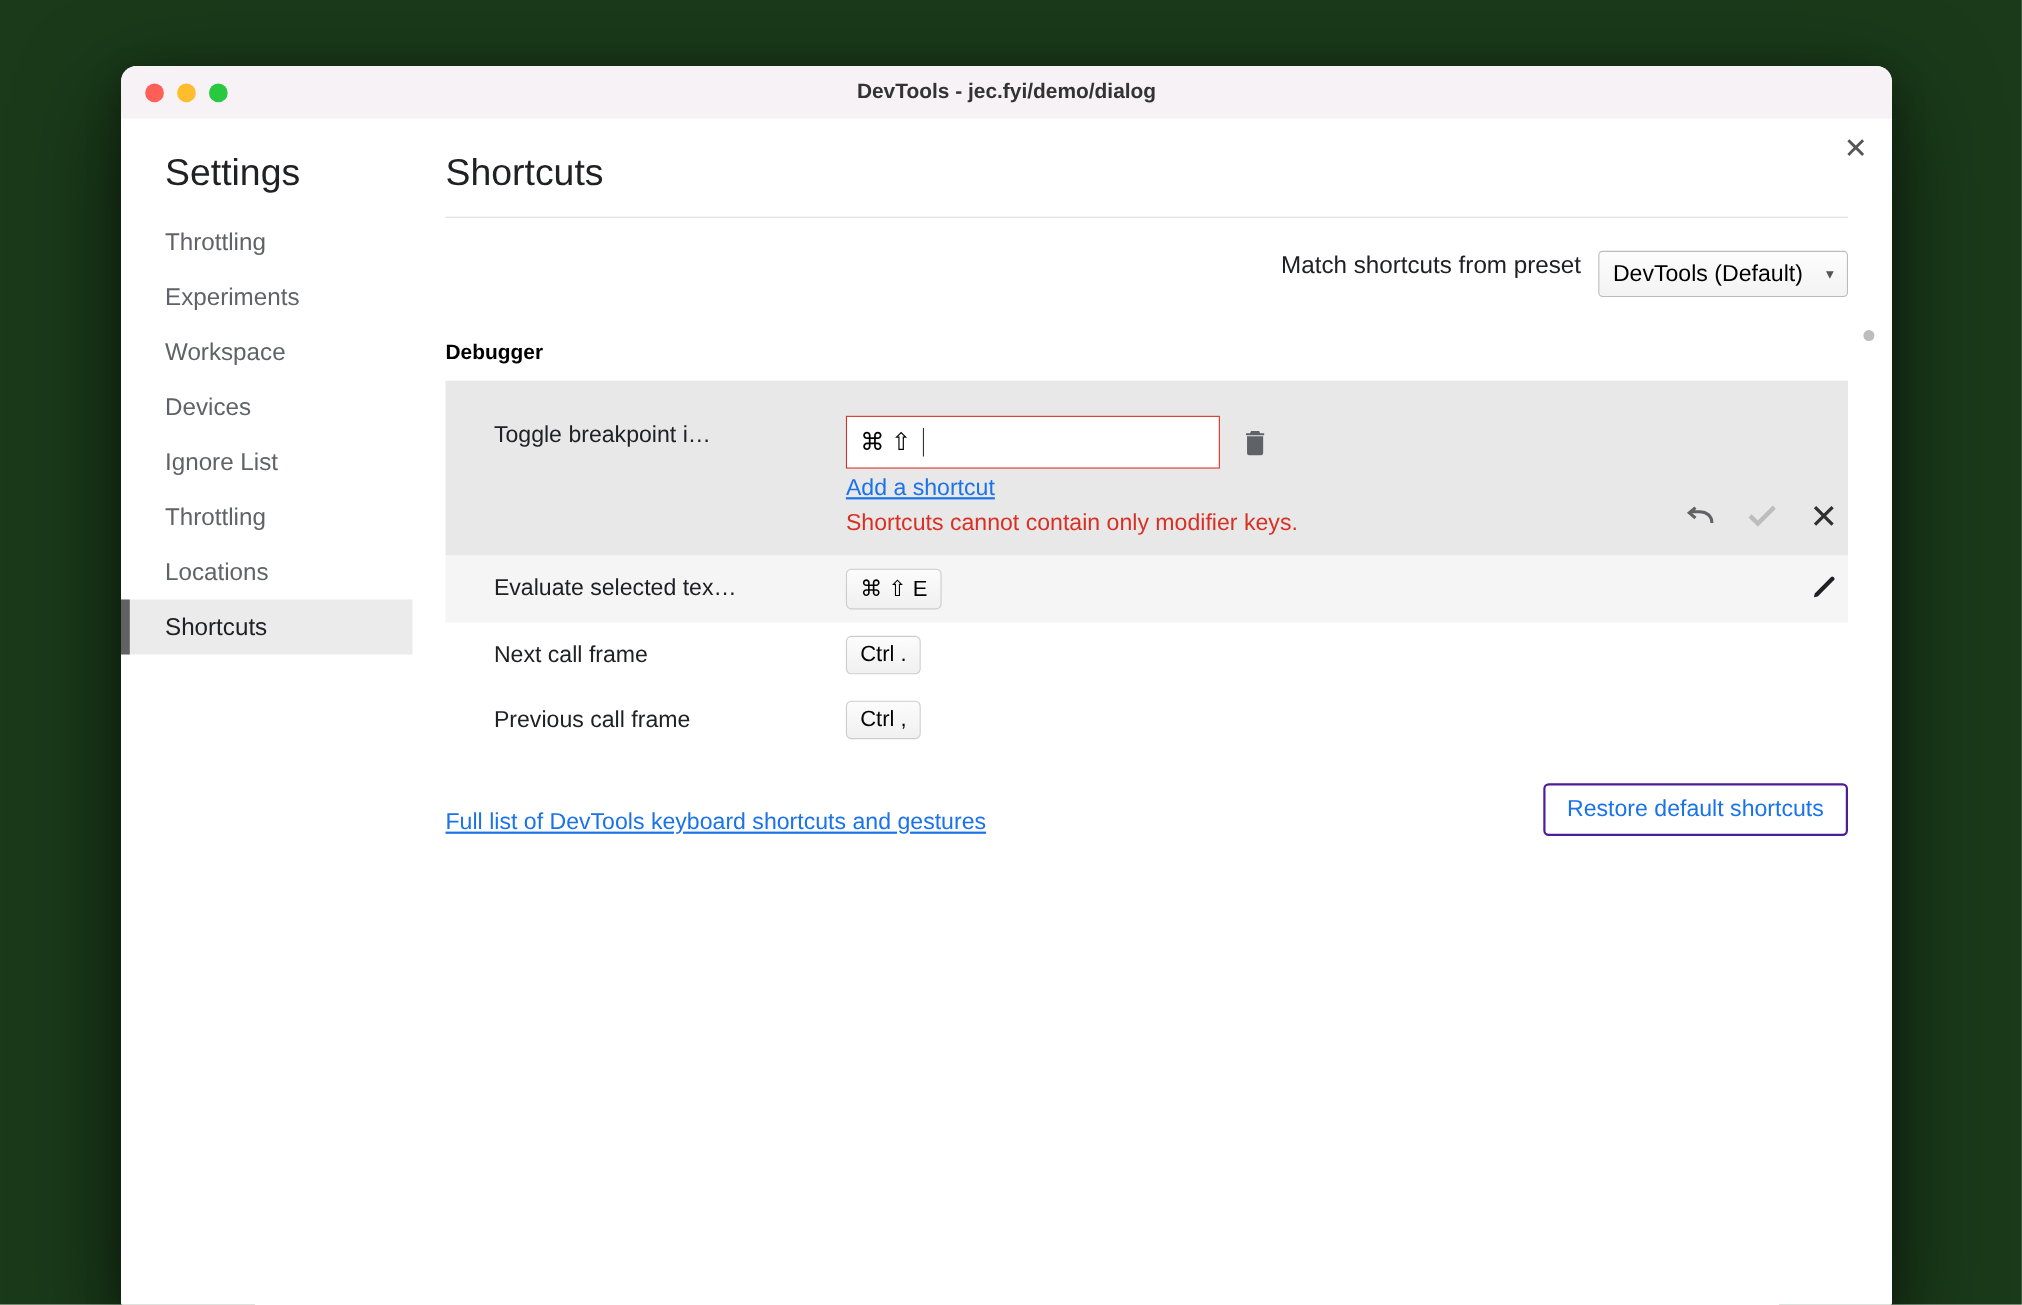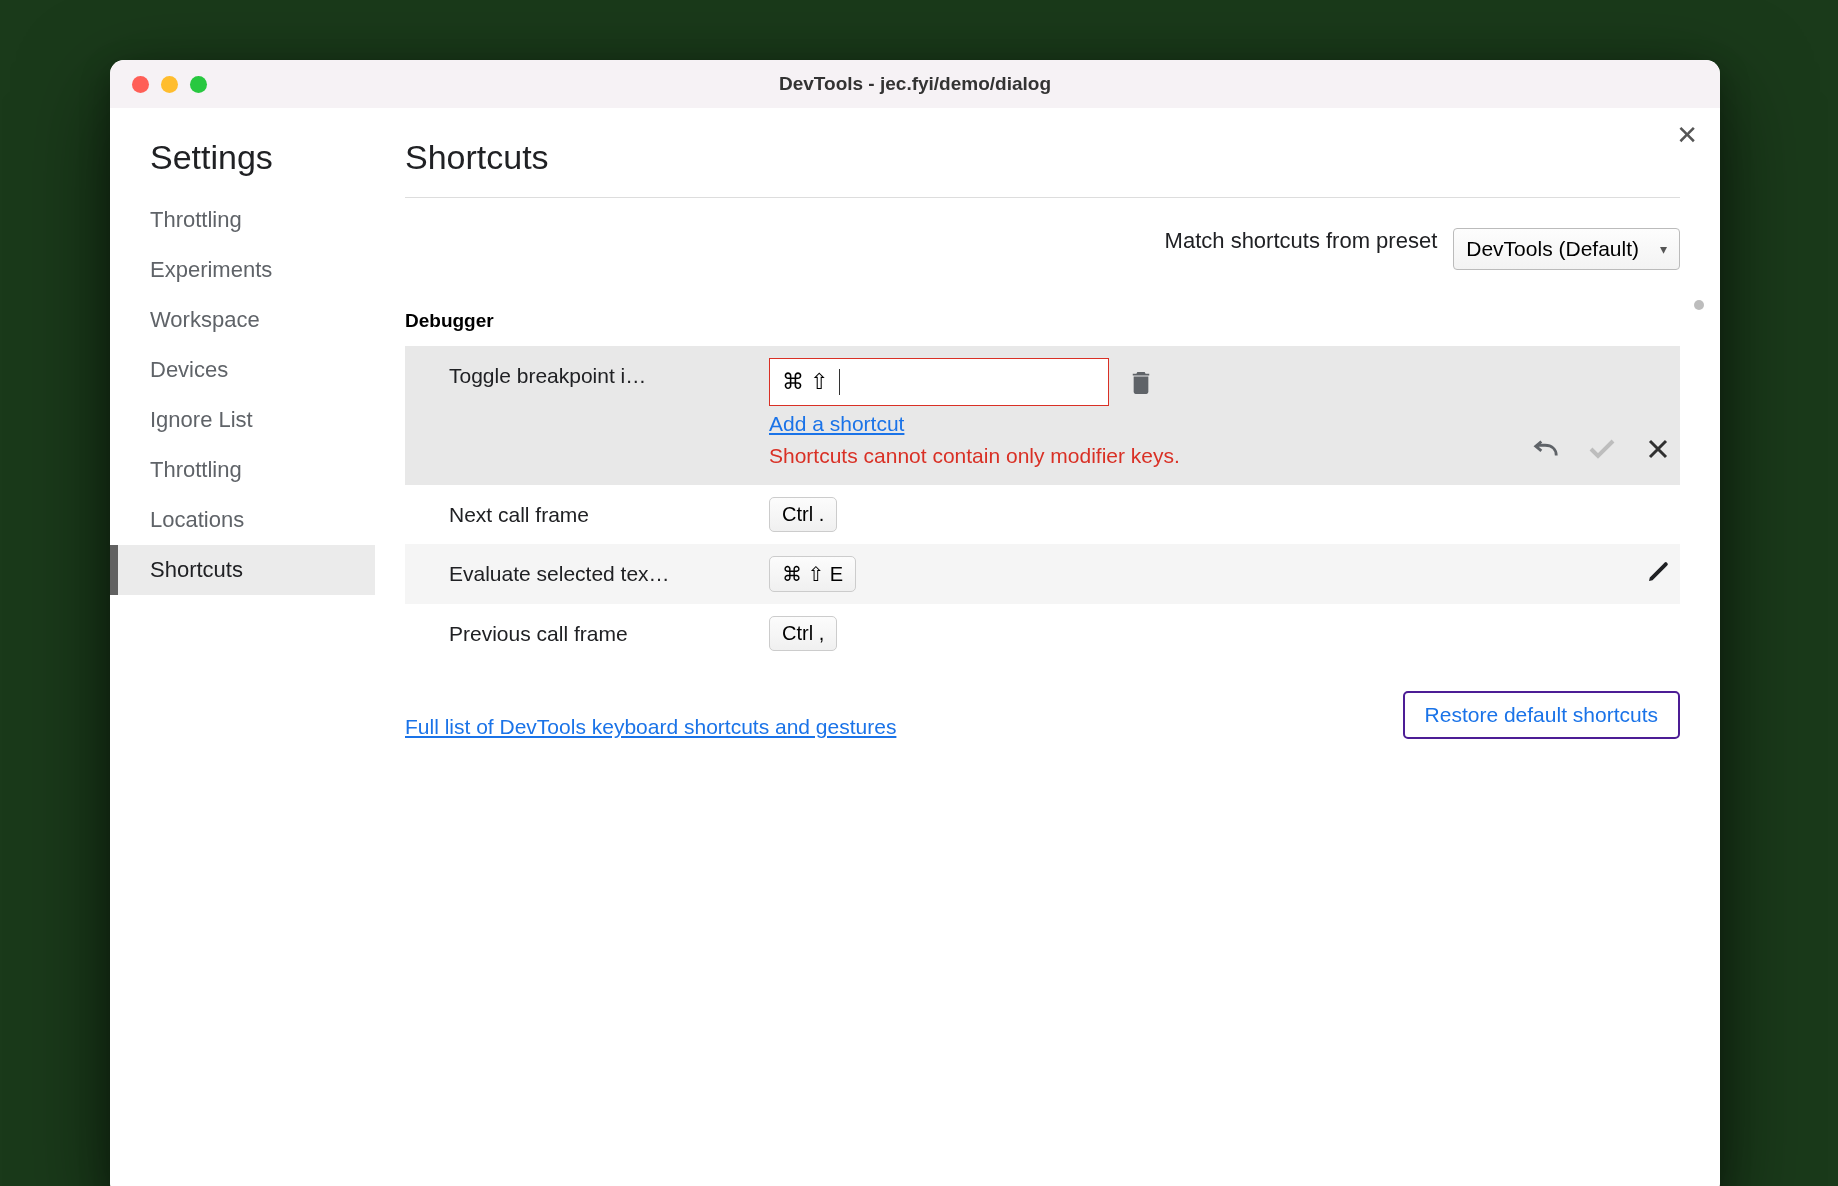--- a/index.html
+++ b/index.html
@@ -150,21 +150,21 @@
   .row {
     display: flex;
     align-items: flex-start;
     padding: 12px 0 12px 44px;
     font-size: 21px;
     min-height: 54px;
   }
   .row.editing {
     background: #e8e8e8;
     align-items: flex-start;
-    padding-top: 12px;
+    padding-top: 32px;
     padding-bottom: 16px;
   }
   .row.alt {
     background: #f5f5f5;
   }
   .row-label {
     width: 320px;
     color: #202124;
     white-space: nowrap;
     overflow: hidden;
@@ -333,46 +333,46 @@
                 </svg>
             </div>
             <div class="icon-btn">
               <svg class="x-svg" width="22" height="22" viewBox="0 0 22 22" fill="none" stroke="#303030" stroke-width="3">
                   <path d="M3 3l16 16M19 3L3 19"></path>
                 </svg>
             </div>
           </div>
         </div>
 
+        <div class="row alt">
+          <div class="row-label">Evaluate selected tex…</div>
+          <div class="row-mid">
+            <div class="row-mid-line">
+              <span class="kbd-chip">⌘ ⇧ E</span>
+            </div>
+          </div>
+          <div class="row-actions">
+            <div class="icon-btn">
+              <svg class="pencil-svg" width="24" height="24" viewBox="0 0 24 24" fill="#202124">
+                  <path d="M3 21l3.5-.8L20 6.7 17.3 4 3.8 17.5 3 21zM17.3 4l2.7 2.7 1.4-1.4a1.5 1.5 0 0 0 0-2.1l-.6-.6a1.5 1.5 0 0 0-2.1 0L17.3 4z"></path>
+                </svg>
+            </div>
+          </div>
+        </div>
+
         <div class="row">
           <div class="row-label">Next call frame</div>
           <div class="row-mid">
             <div class="row-mid-line">
               <span class="kbd-chip">Ctrl .</span>
             </div>
           </div>
           <div class="row-actions"></div>
         </div>
 
-        <div class="row alt">
-          <div class="row-label">Evaluate selected tex…</div>
-          <div class="row-mid">
-            <div class="row-mid-line">
-              <span class="kbd-chip">⌘ ⇧ E</span>
-            </div>
-          </div>
-          <div class="row-actions">
-            <div class="icon-btn">
-              <svg class="pencil-svg" width="24" height="24" viewBox="0 0 24 24" fill="#202124">
-                  <path d="M3 21l3.5-.8L20 6.7 17.3 4 3.8 17.5 3 21zM17.3 4l2.7 2.7 1.4-1.4a1.5 1.5 0 0 0 0-2.1l-.6-.6a1.5 1.5 0 0 0-2.1 0L17.3 4z"></path>
-                </svg>
-            </div>
-          </div>
-        </div>
-
         <div class="row">
           <div class="row-label">Previous call frame</div>
           <div class="row-mid">
             <div class="row-mid-line">
               <span class="kbd-chip">Ctrl ,</span>
             </div>
           </div>
           <div class="row-actions"></div>
         </div>
 

